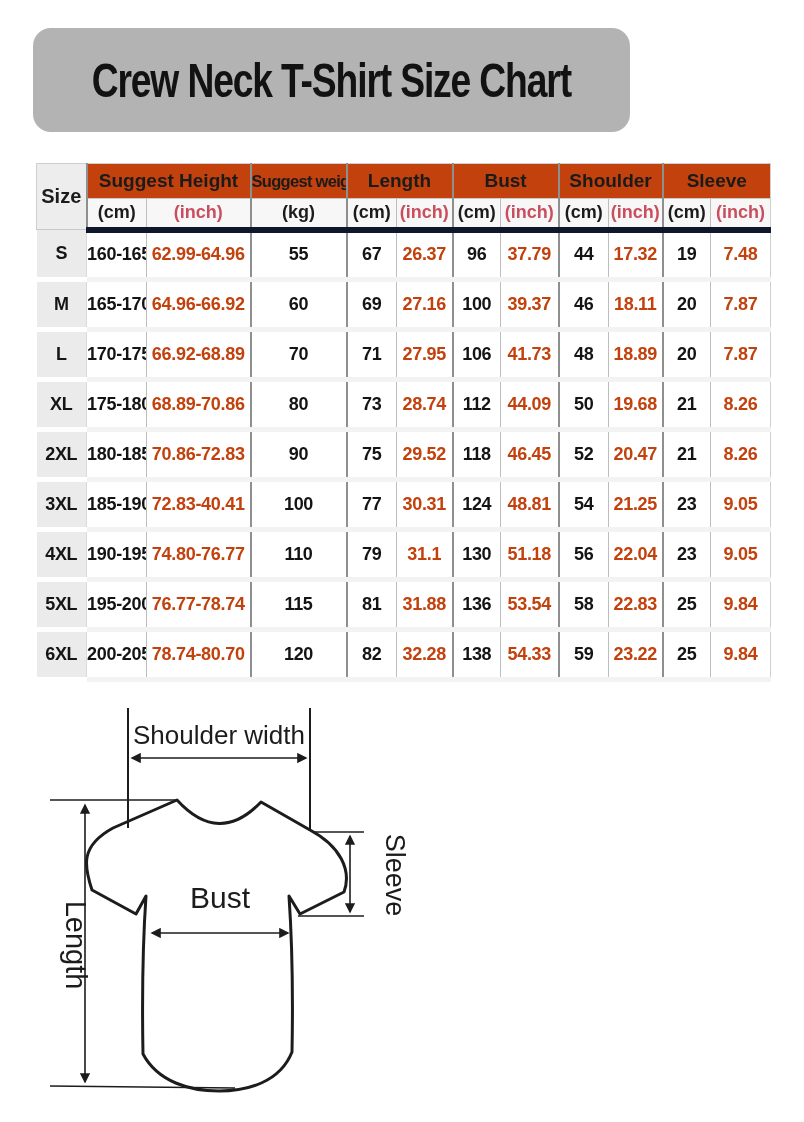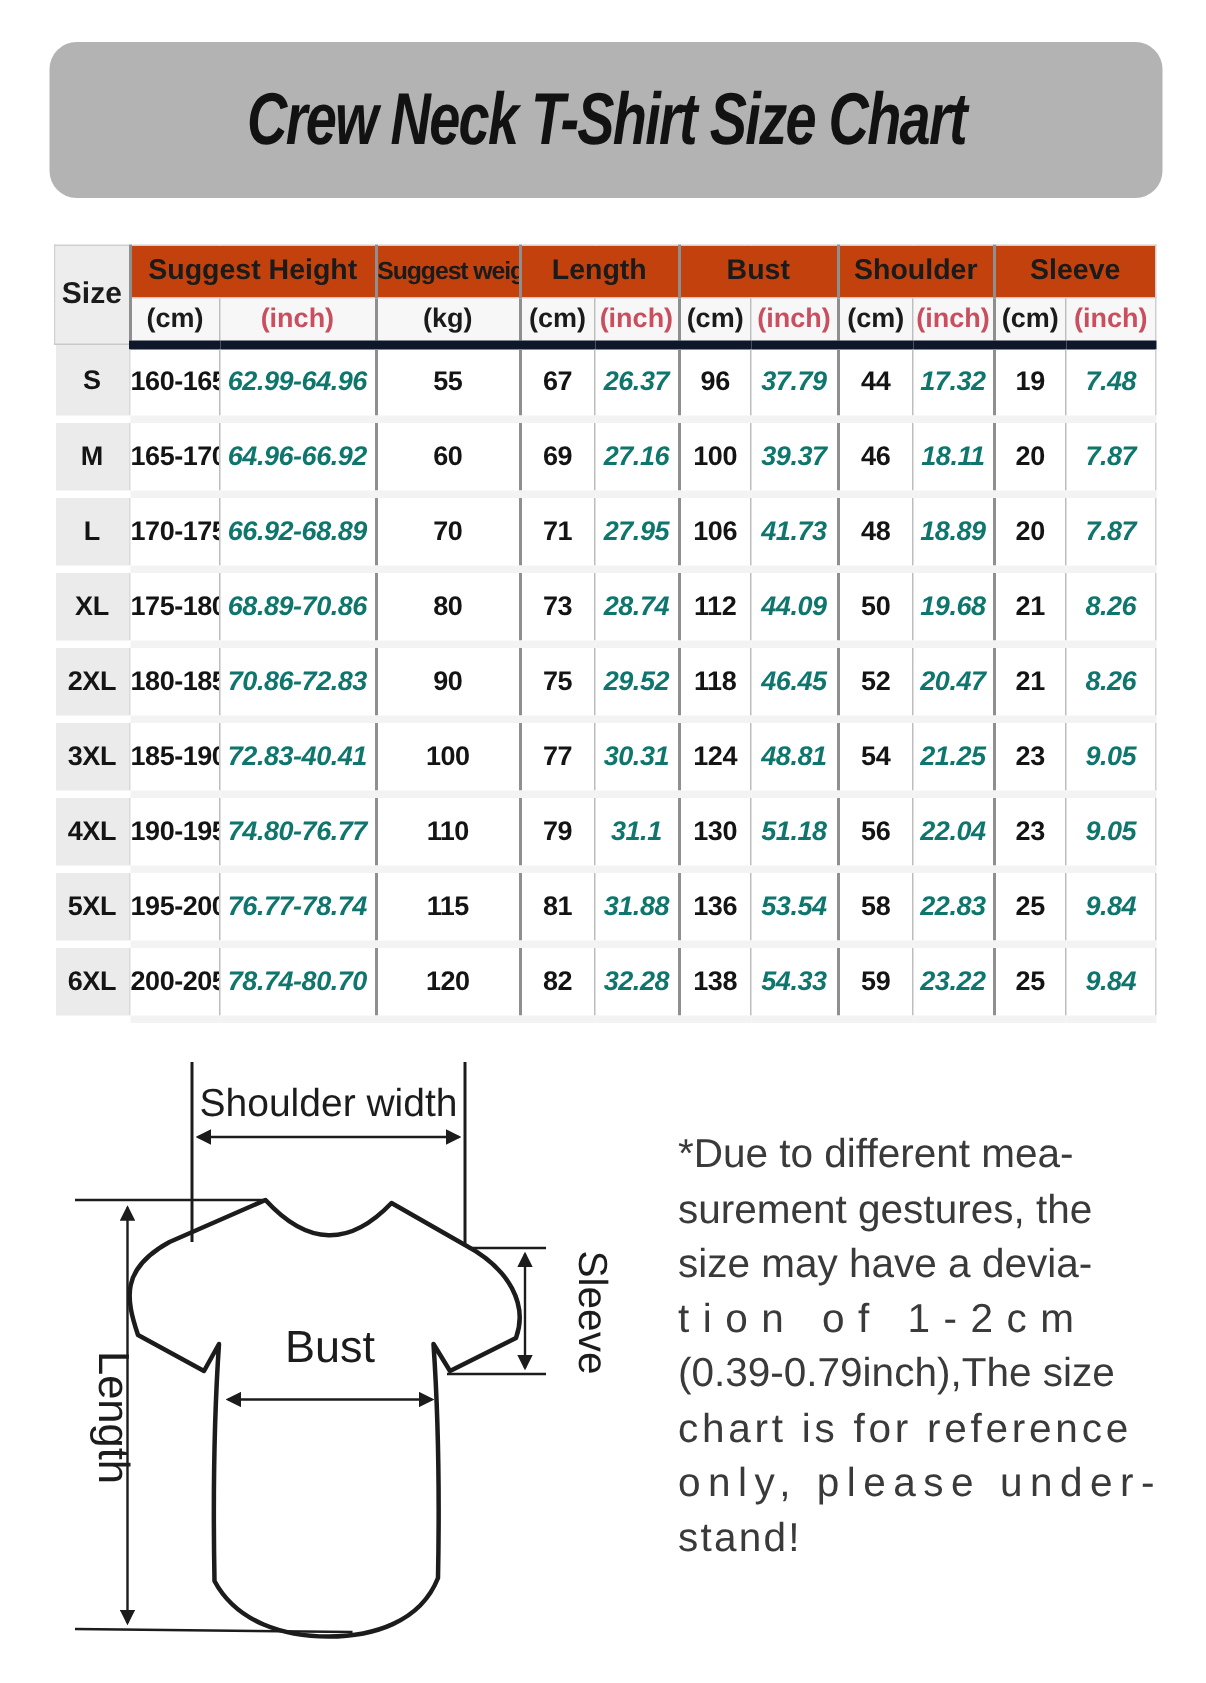--- a/index.html
+++ b/index.html
@@ -1,22 +1,22 @@
 <!DOCTYPE html>
 <html><head>
 <meta charset="utf-8">
 <style>
   html,body{margin:0;padding:0;background:#fff;}
   .page{position:relative;width:804px;height:1122px;background:#ffffff;overflow:hidden;
         font-family:"Liberation Sans","DejaVu Sans",sans-serif;}
 
   
-  .banner{position:absolute;left:33px;top:28px;width:742px;height:104px;
+  .banner{position:absolute;left:33px;top:28px;width:597px;height:104px;
           background:#b3b3b3;border-radius:18px;
-          display:flex;align-items:center;justify-content:center;font-style:italic;}
+          display:flex;align-items:center;justify-content:center;}
   .banner .t{font-size:49px;font-weight:bold;color:#121212;white-space:nowrap;
              letter-spacing:-1.5px;transform:scaleX(0.76);}
 
   
   table.size-chart{position:absolute;left:36px;top:163px;width:734px;
                    border-collapse:collapse;table-layout:fixed;}
   .size-chart th,.size-chart td{text-align:center;vertical-align:middle;padding:0;overflow:hidden;}
   .size-chart thead tr.g{height:35px;}
   .size-chart thead tr.u{height:31px;}
   .size-chart tbody tr{height:50px;}
@@ -26,21 +26,21 @@
   .size-chart th.corner{background:#ededed;font-size:20px;}
   .size-chart th.wcond{font-size:16.5px;letter-spacing:-0.7px;}
   .size-chart tbody td{background:#ffffff;font-size:18px;font-weight:bold;color:#141414;
                        letter-spacing:-0.3px;border-bottom:5px solid #f3f3f3;white-space:nowrap;}
   .size-chart td.sz{background:#ebebeb;border-bottom:5px solid #ffffff;border-right:1px solid #dadada;}
   .group-r{border-right:2px solid #8f8f8f;}
   .unit-r{border-right:1px solid #bdbdbd;}
   .edge-l{border-left:1px solid #cfcfcf;}
   .edge-r{border-right:1px solid #cfcfcf;}
   .redh{color:#c94f5f !important;margin-left:10px;}
-  .size-chart tbody td.red{color:#0f766e;font-style:italic;}
+  .size-chart tbody td.red{color:#c2410c;}
 
   
   .diagram{position:absolute;left:30px;top:700px;width:420px;height:420px;}
   .diagram text{fill:#1c1c1c;font-family:"Liberation Sans","DejaVu Sans",sans-serif;}
 
   
   .note{position:absolute;left:452px;top:751px;width:334px;color:#3a3a3a;
         font-size:27px;line-height:36.5px;}
   .note div{white-space:nowrap;}
   .n4{letter-spacing:9px;}
@@ -249,24 +249,14 @@
 
     <text x="190" y="208" text-anchor="middle" font-size="30">Bust</text>
     <line x1="122" y1="233" x2="258" y2="233" stroke="#1c1c1c" stroke-width="1.6" marker-start="url(#ah)" marker-end="url(#ah)"></line>
 
     <line x1="282" y1="132" x2="334" y2="132" stroke="#1c1c1c" stroke-width="1.6"></line>
     <line x1="268" y1="216" x2="334" y2="216" stroke="#1c1c1c" stroke-width="1.6"></line>
     <line x1="320" y1="136" x2="320" y2="212" stroke="#1c1c1c" stroke-width="1.6" marker-start="url(#ah)" marker-end="url(#ah)"></line>
     <text x="356" y="175" text-anchor="middle" font-size="27" transform="rotate(90 356 175)">Sleeve</text>
   </svg>
 
-  <div class="note">
-    <div class="n1">*Due to different mea-</div>
-    <div class="n2">surement gestures, the</div>
-    <div class="n3">size may have a devia-</div>
-    <div class="n4">tion of 1-2cm</div>
-    <div class="n5">(0.39-0.79inch),The size</div>
-    <div class="n6">chart is for reference</div>
-    <div class="n7">only, please under-</div>
-    <div class="n8">stand!</div>
-  </div>
 
 </div>
 
 </body></html>

